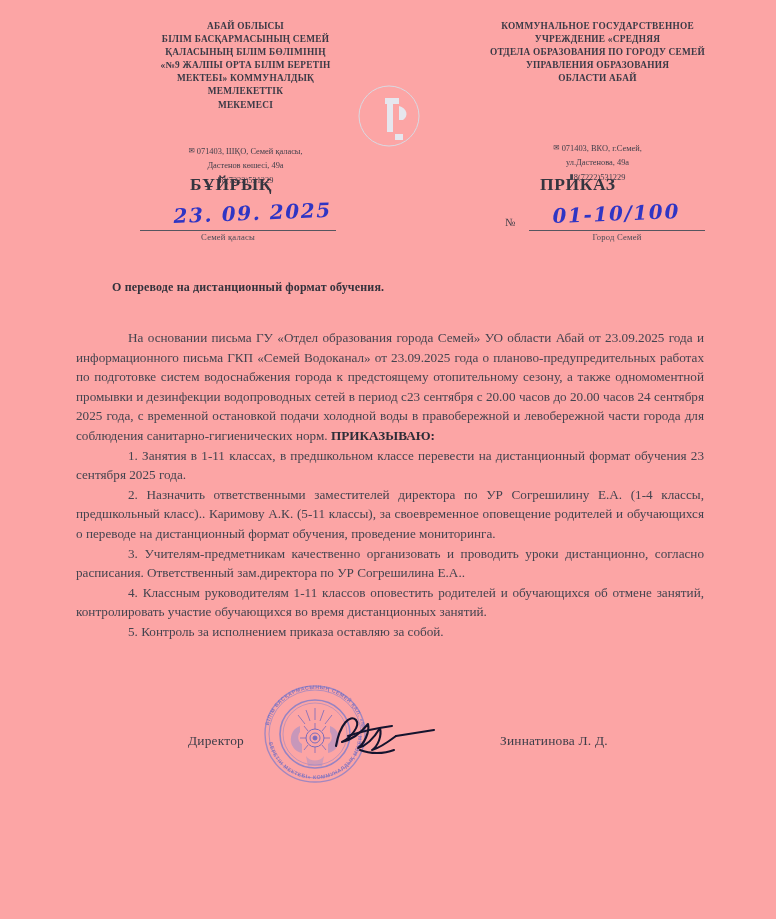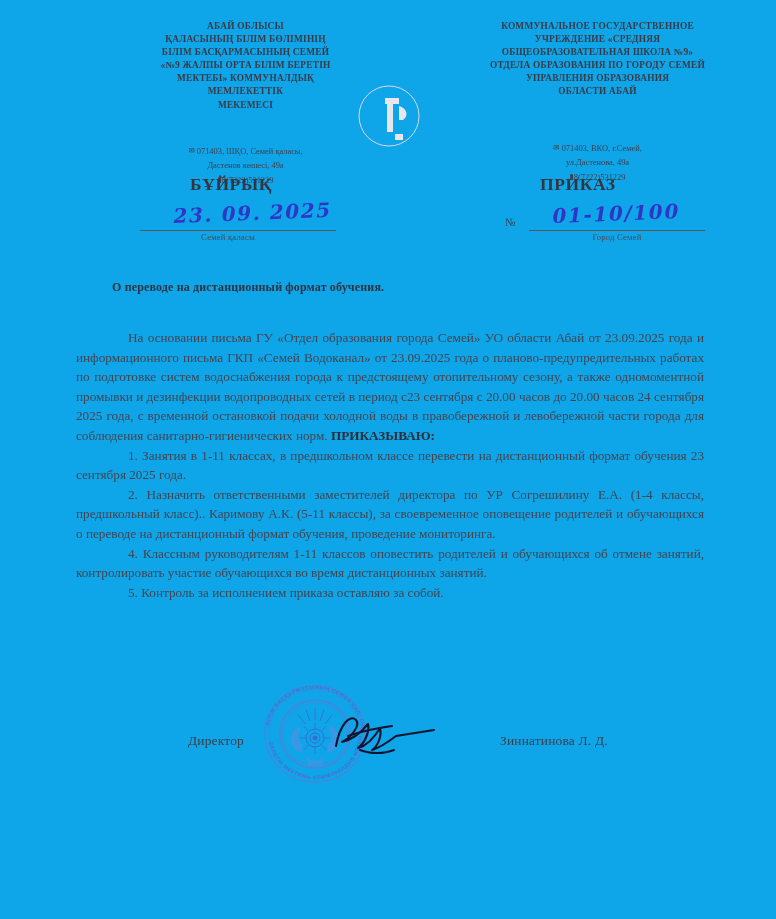--- a/index.html
+++ b/index.html
@@ -14,21 +14,21 @@
     font-family: "Liberation Serif", "DejaVu Serif", serif;
     color: #2b2b33;
     overflow: hidden;
   }
 
   .page {
     position: absolute;
     inset: 0;
     width: 776px;
     height: 919px;
-    background: #0ea5e9;
+    background: #fca5a5;
   }
 
   
   .header {
     position: absolute;
     top: 18px;
     left: 0;
     width: 776px;
     height: 150px;
   }
@@ -215,22 +215,22 @@
 </style>
 </head>
 <body>
 
 <div class="page">
 
   <div class="header">
 
     <div class="hdr-col hdr-left">
       <span class="line">АБАЙ ОБЛЫСЫ</span>
+      <span class="line">БІЛІМ БАСҚАРМАСЫНЫҢ СЕМЕЙ</span>
       <span class="line">ҚАЛАСЫНЫҢ БІЛІМ БӨЛІМІНІҢ</span>
-      <span class="line">БІЛІМ БАСҚАРМАСЫНЫҢ СЕМЕЙ</span>
       <span class="line">«№9 ЖАЛПЫ ОРТА БІЛІМ БЕРЕТІН</span>
       <span class="line">МЕКТЕБІ» КОММУНАЛДЫҚ</span>
       <span class="line">МЕМЛЕКЕТТІК</span>
       <span class="line">МЕКЕМЕСІ</span>
     </div>
 
     <div class="hdr-contact contact-left">
       <span class="line"><span class="glyph">✉</span> <span>071403, ШҚО, Семей қаласы,</span></span>
       <span class="line">Дастенов көшесі, 49а</span>
       <span class="line"><span class="glyph">▮</span><span>8(7222)531229</span></span>
@@ -243,21 +243,20 @@
           <path d="M30 16 L44 16 L44 22 L38 22 L38 50 L32 50 L32 22 L30 22 Z"></path>
           <path d="M44 24 C52 26 54 34 48 38 L44 38 Z"></path>
           <path d="M40 52 L48 52 L48 58 L40 58 Z"></path>
         </g>
       </svg>
     </div>
 
     <div class="hdr-col hdr-right">
       <span class="line">КОММУНАЛЬНОЕ ГОСУДАРСТВЕННОЕ</span>
       <span class="line">УЧРЕЖДЕНИЕ «СРЕДНЯЯ</span>
-      <span class="line">ОБЩЕОБРАЗОВАТЕЛЬНАЯ ШКОЛА №9»</span>
       <span class="line">ОТДЕЛА ОБРАЗОВАНИЯ ПО ГОРОДУ СЕМЕЙ</span>
       <span class="line">УПРАВЛЕНИЯ ОБРАЗОВАНИЯ</span>
       <span class="line">ОБЛАСТИ АБАЙ</span>
     </div>
 
     <div class="hdr-contact contact-right">
       <span class="line"><span class="glyph">✉</span> <span>071403, ВКО, г.Семей,</span></span>
       <span class="line">ул.Дастенова, 49а</span>
       <span class="line"><span class="glyph">▮</span><span>8(7222)531229</span></span>
     </div>
@@ -280,20 +279,21 @@
     <div class="hand">01-10/100</div>
     <div class="field-caption">Город Семей</div>
   </div>
 
   <div class="subject">О переводе на дистанционный формат обучения.</div>
 
   <div class="body">
     <p class="jfy"><span>На основании  письма ГУ «Отдел образования города Семей» УО области Абай от 23.09.2025 года и информационного письма ГКП «Семей Водоканал» от 23.09.2025 года  о планово-предупредительных   работах по подготовке систем водоснабжения города к предстоящему отопительному сезону, а также одномоментной промывки и дезинфекции водопроводных сетей в период с23 сентября с 20.00 часов до 20.00 часов 24 сентября 2025 года, с временной остановкой  подачи холодной воды в правобережной и левобережной части города для соблюдения санитарно-гигиенических норм. </span><b>ПРИКАЗЫВАЮ:</b></p>
     <p class="jfy">1. Занятия в 1-11 классах, в предшкольном классе перевести на дистанционный формат обучения 23 сентября 2025 года.</p>
     <p class="jfy">2. Назначить ответственными заместителей директора по УР Согрешилину Е.А. (1-4 классы, предшкольный класс).. Каримову А.К. (5-11 классы), за своевременное оповещение родителей и обучающихся о переводе на дистанционный формат обучения, проведение мониторинга.</p>
+    <p class="jfy">3. Учителям-предметникам   качественно организовать и проводить уроки дистанционно, согласно расписания. Ответственный зам.директора по УР Согрешилина Е.А..</p>
     <p class="jfy">4. Классным руководителям 1-11 классов оповестить родителей и обучающихся об отмене занятий, контролировать участие обучающихся во время дистанционных занятий.</p>
     <p class="jfy">5. Контроль за исполнением приказа оставляю за собой.</p>
   </div>
 
   <div class="seal">
     <svg width="118" height="112" viewBox="0 0 118 112" aria-hidden="true">
       <defs>
         <path id="sealOuterTop" d="M 59 101 m -47 -45 a 47 45 0 1 1 94 0" fill="none"></path>
         <path id="sealOuterBot" d="M 12 56 a 47 45 0 0 0 94 0" fill="none"></path>
       </defs>

